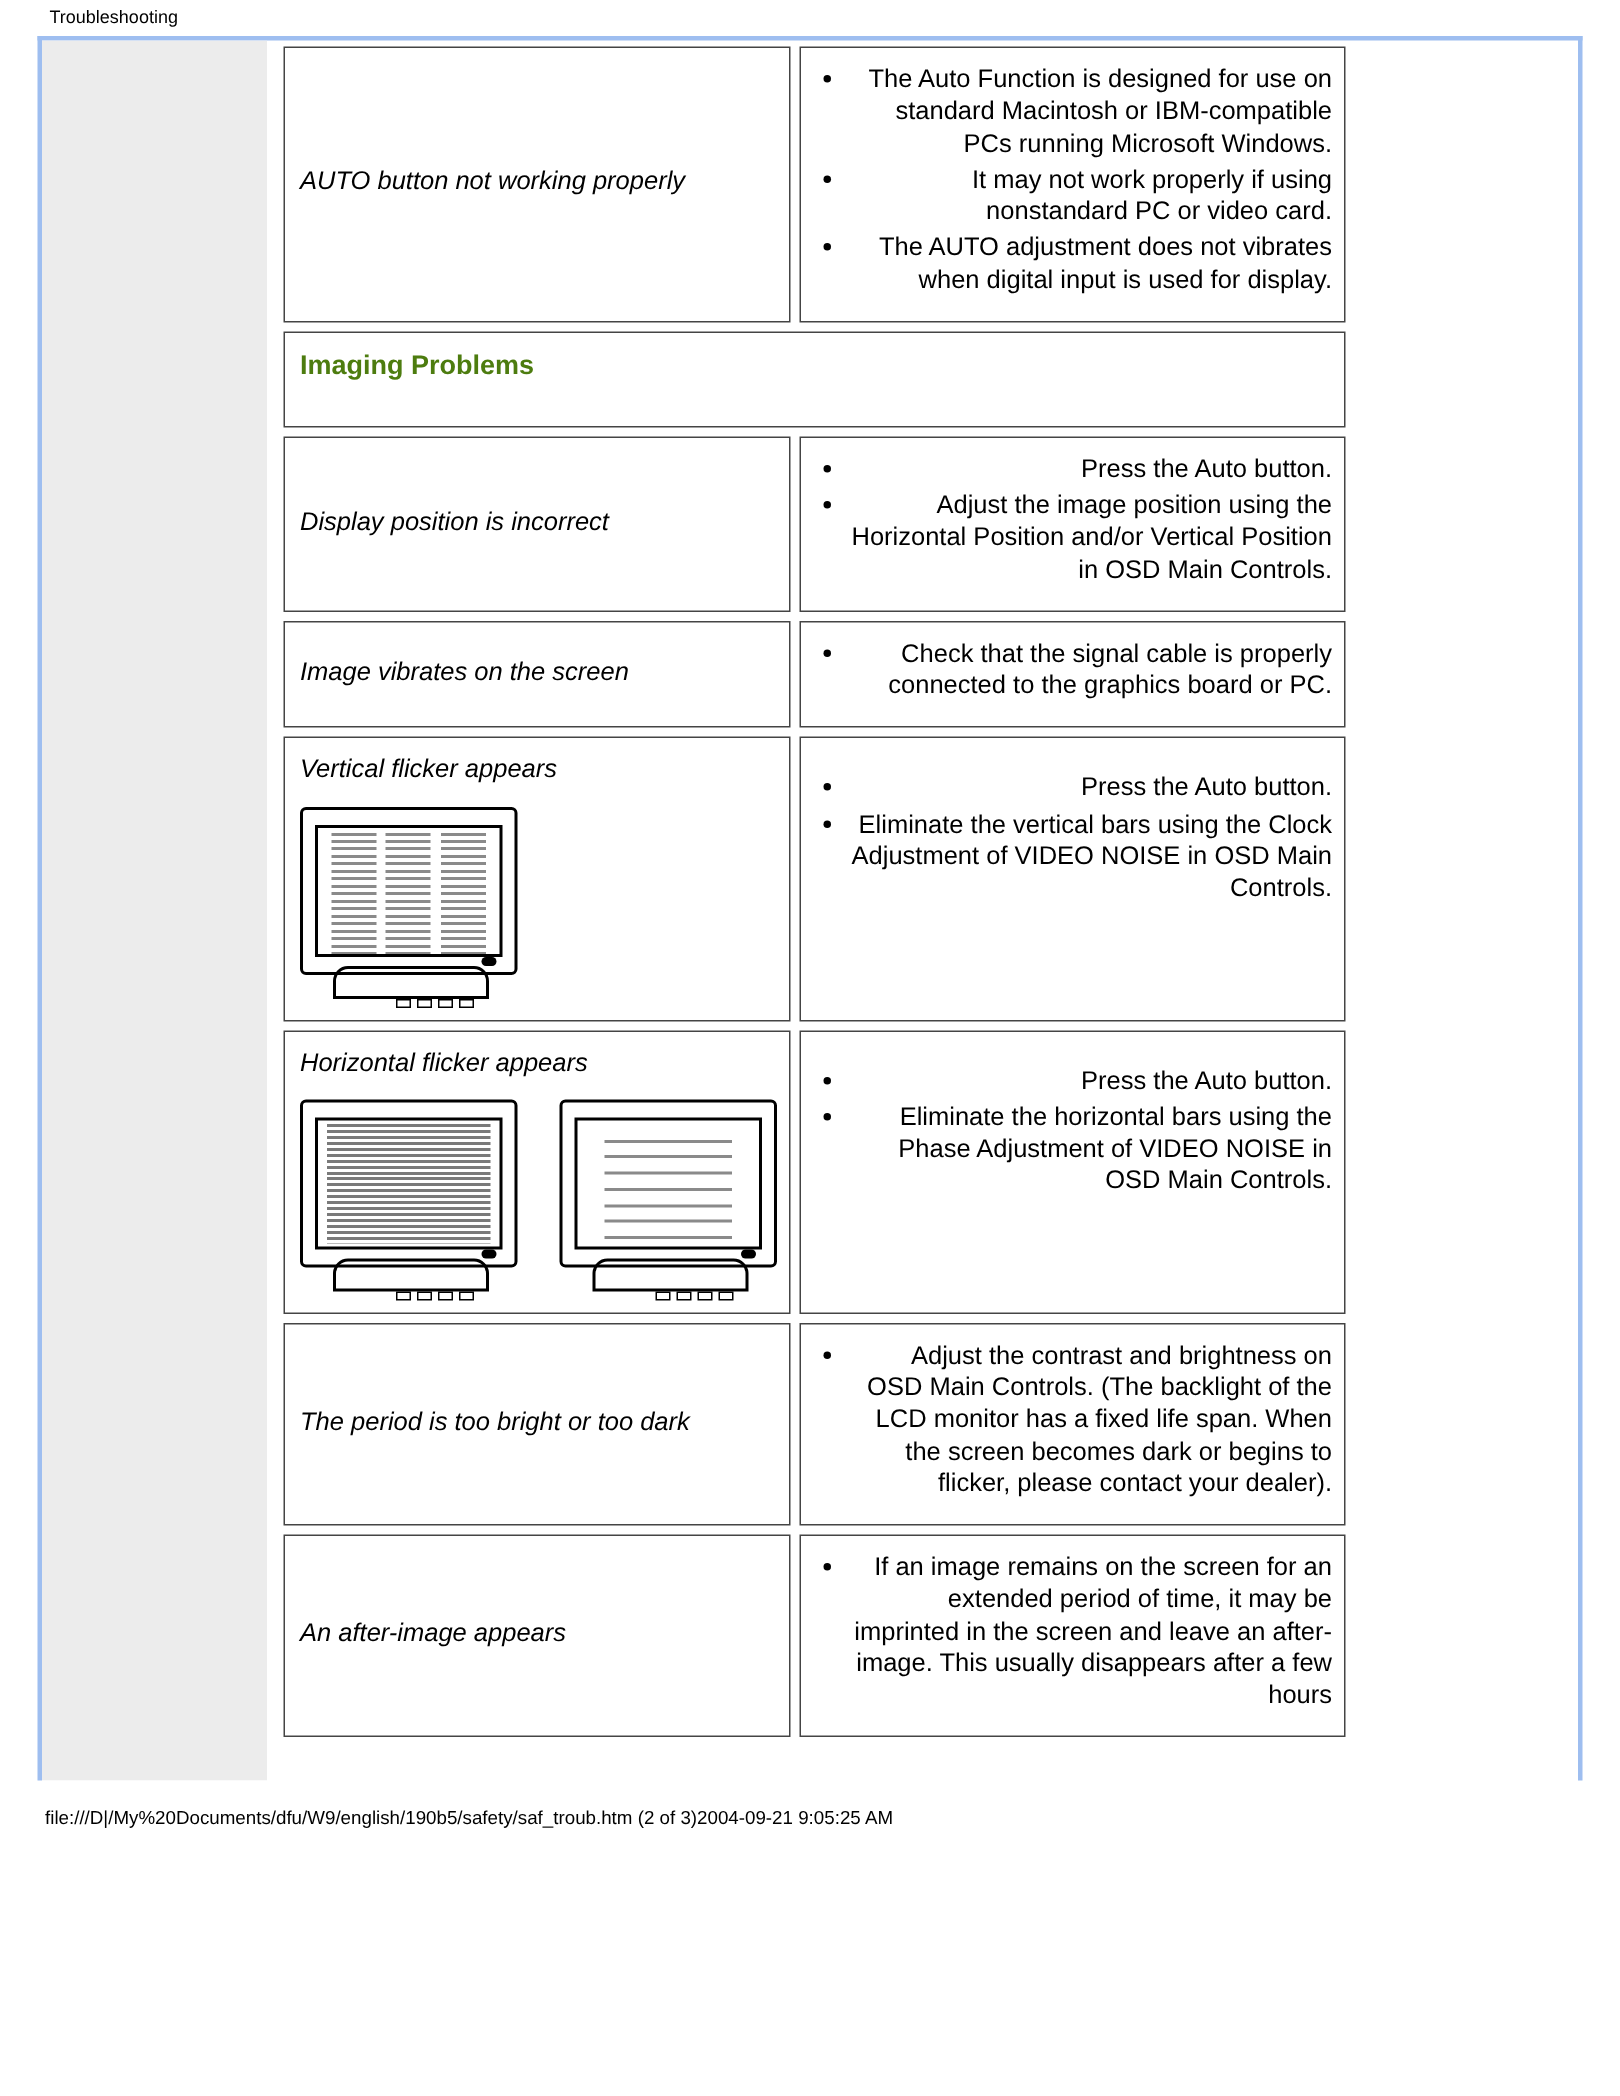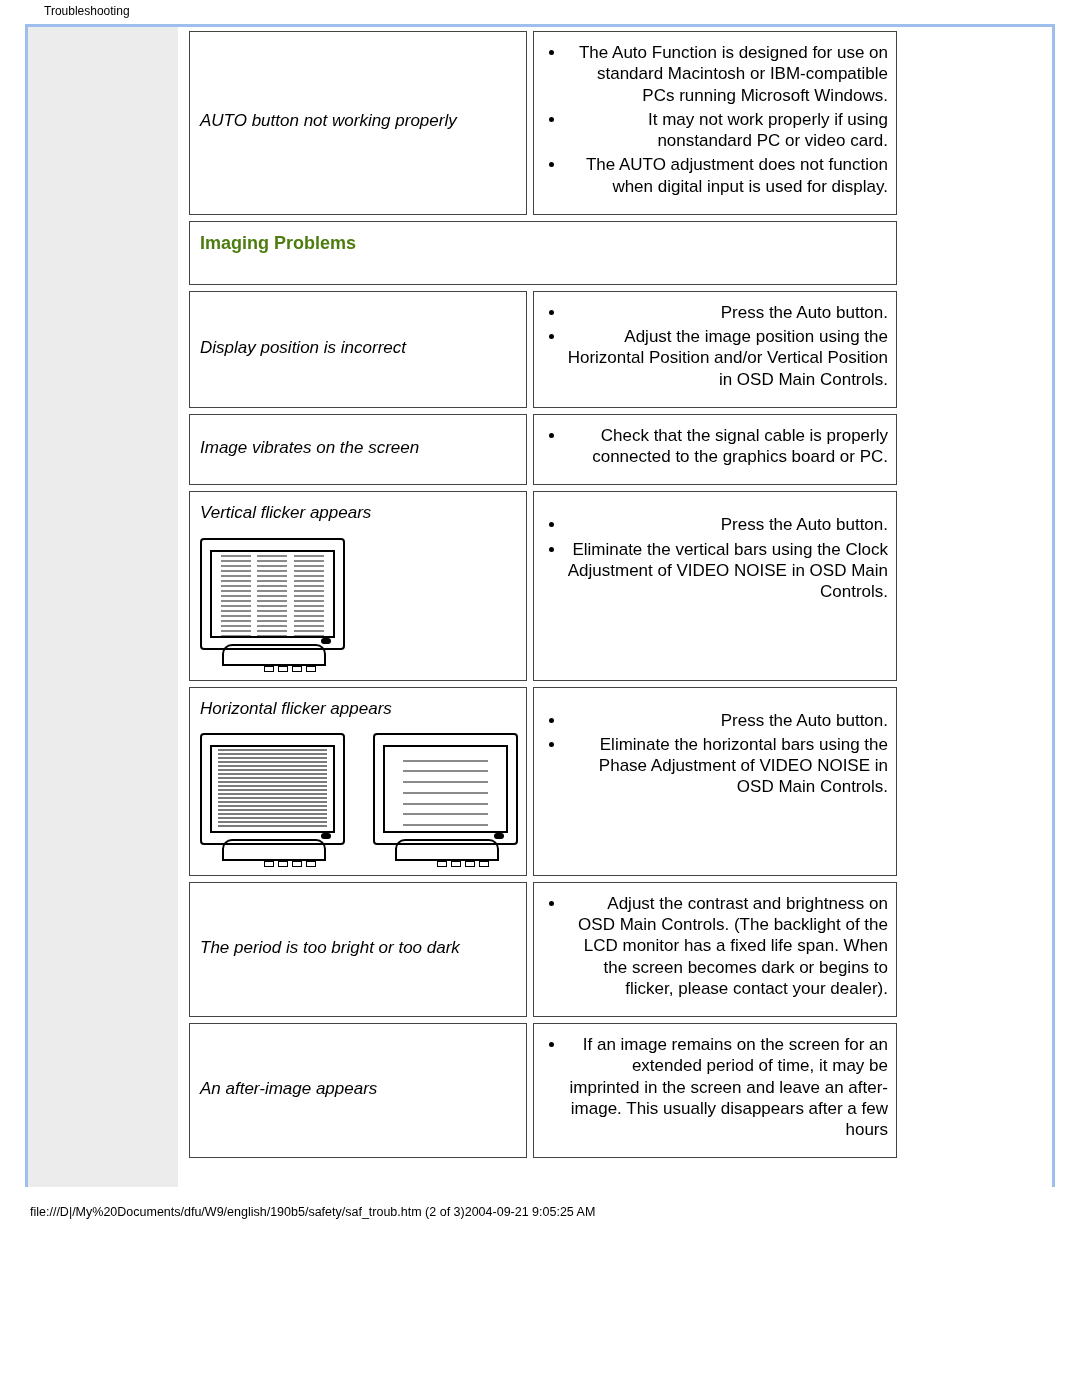--- a/index.html
+++ b/index.html
@@ -10,21 +10,21 @@
     font-size: 17px;
     color: #000;
     width: 1080px;
   }
   .page {
     width: 1080px;
     position: relative;
   }
   .top-title {
     font-size: 12px;
-    padding: 4px 0 4px 44px;
+    padding: 4px 0 4px 33px;
     color: #000;
   }
   .blue-frame {
     margin: 2px 25px 0 25px;
     border: 3px solid #9ebef0;
     border-bottom: none;
     background: #fff;
     height: 1160px;
     position: relative;
     overflow: hidden;
@@ -199,21 +199,21 @@
 
         <tbody>
             <tr>
           <td class="left">
             <span>AUTO button not working properly</span>
           </td>
           <td class="right">
             <ul class="sol">
               <li>The Auto Function is designed for use on standard Macintosh or IBM-compatible PCs running Microsoft Windows.</li>
               <li>It may not work properly if using nonstandard PC or video card.</li>
-              <li>The AUTO adjustment does not function when digital input is used for display.</li>
+              <li>The AUTO adjustment does not vibrates when digital input is used for display.</li>
             </ul>
           </td>
         </tr>
 
         <tr>
           <td class="header-cell" colspan="2" style="height:38px;">
             <span class="section-hdr">Imaging Problems</span>
           </td>
         </tr>
 

